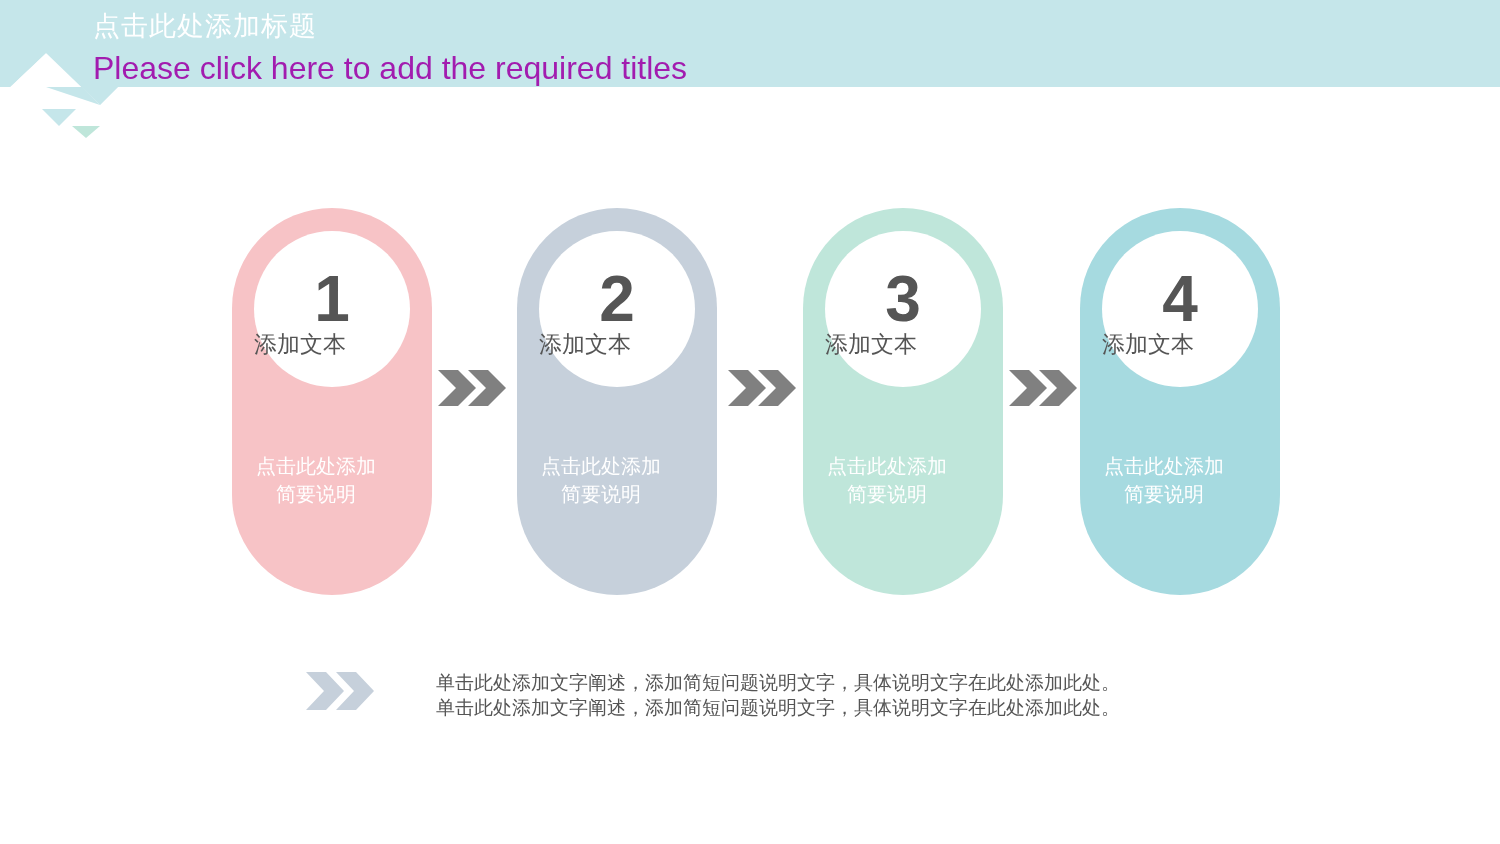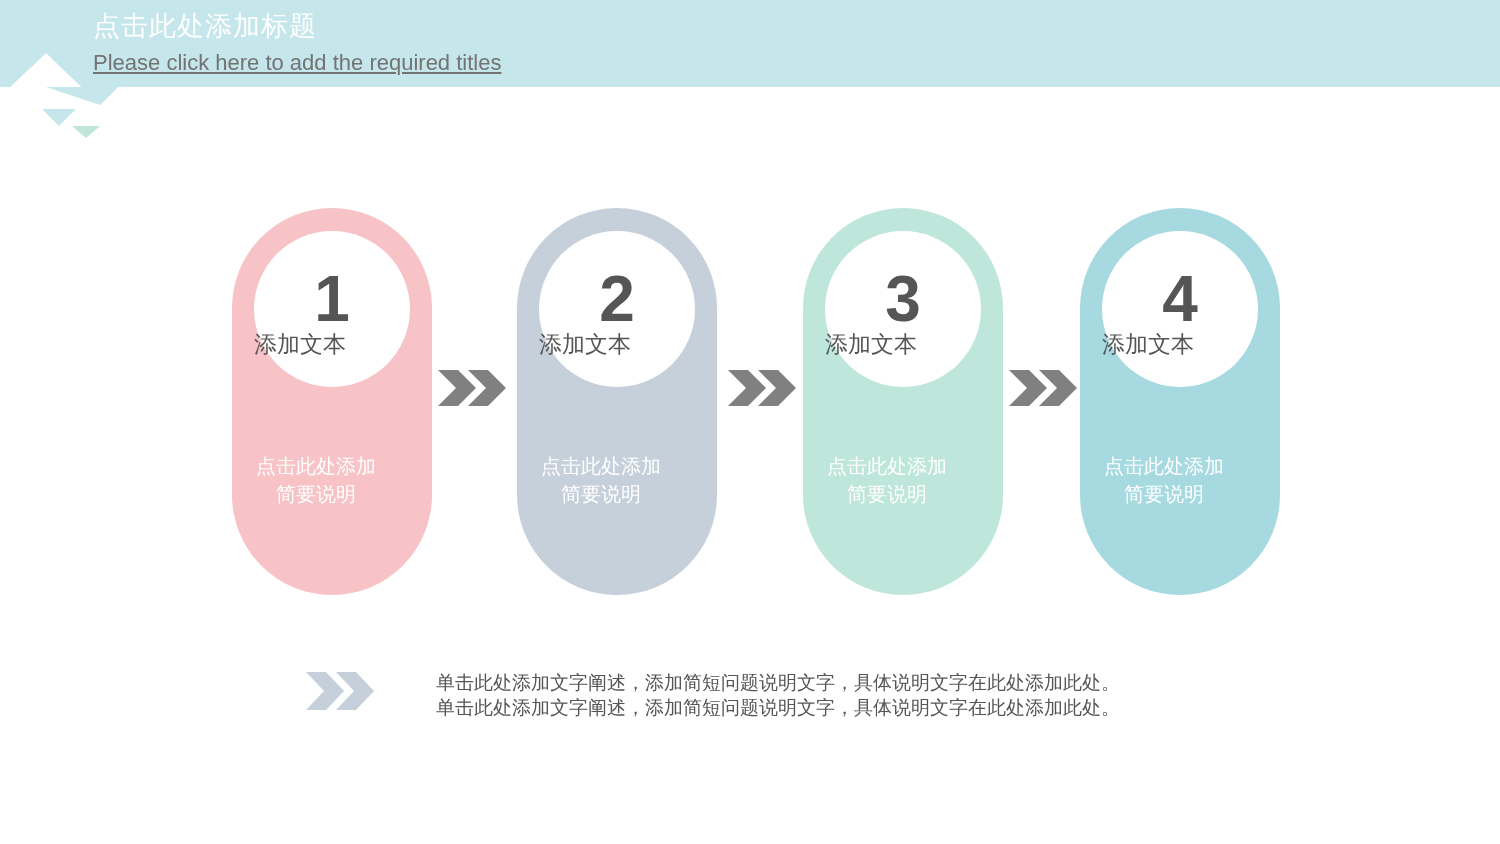--- a/index.html
+++ b/index.html
@@ -1,19 +1,19 @@
 <!DOCTYPE html>
 <html><head>
 <meta charset="utf-8">
 <style>
   html, body { margin:0; padding:0; }
   body { width:1500px; height:844px; position:relative; overflow:hidden; background:#ffffff; font-family:"DejaVu Sans", "Liberation Sans", sans-serif; }
   .header-band { position:absolute; left:0; top:0; width:1500px; height:87px; background:#c5e6ea; }
   .title-zh { position:absolute; left:93px; top:8px; font-size:27px; color:#ffffff; letter-spacing:1px; }
-  .title-en { position:absolute; left:93px; top:50px; font-family:"Liberation Sans", sans-serif; font-size:22px; color:#737373;text-decoration:underline; }
+  .title-en { position:absolute; left:93px; top:50px; font-family:"Liberation Sans", sans-serif; font-size:32px; color:#a21caf; }
   .step { position:absolute; top:208px; width:200px; height:387px; border-radius:100px; }
   .circle { position:absolute; left:22px; top:23px; width:156px; height:156px; border-radius:50%; background:#ffffff; }
   .num { position:absolute; left:0; width:156px; top:36px; text-align:center; font-family:"Liberation Sans", sans-serif; font-weight:bold; font-size:64px; line-height:64px; color:#555555; }
   .sub { position:absolute; left:0; width:156px; top:98px; font-size:23px; color:#555555; }
   .desc { position:absolute; left:0; width:168px; top:244px; text-align:center; font-size:20px; line-height:28px; color:#ffffff; }
   .chev { position:absolute; top:368px; }
   .note { position:absolute; left:436px; top:670px; font-size:19px; line-height:25px; color:#555555; }
 </style>
 </head>
 <body>

